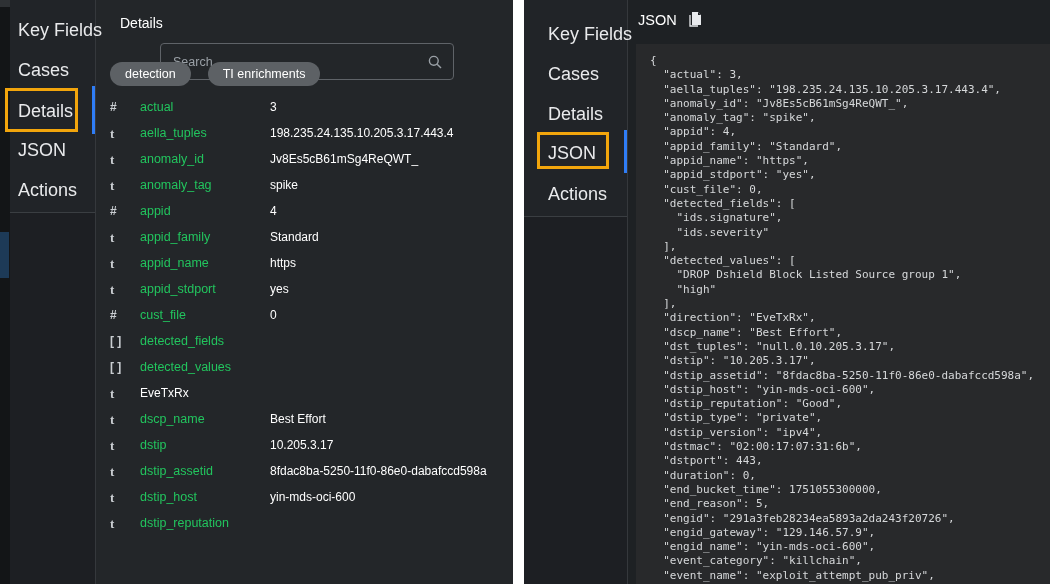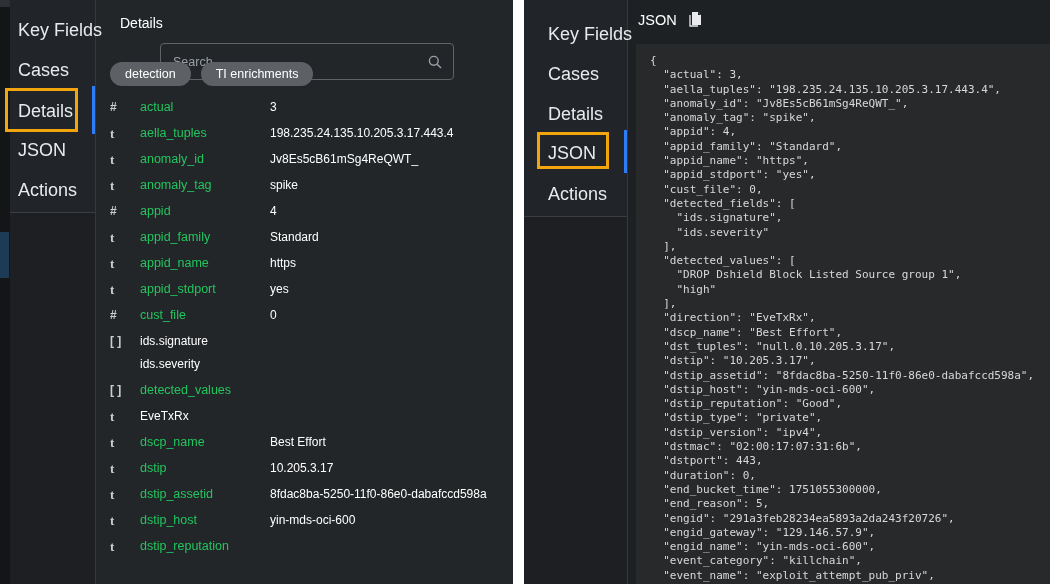--- a/index.html
+++ b/index.html
@@ -26,21 +26,21 @@
   .content-l{position:absolute;left:96px;top:0;width:417px;height:584px;}
   .details-title{position:absolute;left:24px;top:15px;font-size:14px;color:#ffffff;font-weight:500;}
   .search-box{position:absolute;left:64px;top:11px;width:294px;height:37px;border:1px solid var(--search_border,#5f6368);border-radius:4px;box-sizing:border-box;background:transparent;margin-top:32px;}
   .search-box input{
     position:absolute;left:0;top:0;width:100%;height:100%;background:transparent;border:none;outline:none;
     padding:0 30px 0 12px;box-sizing:border-box;font-family:"Liberation Sans",sans-serif;
     font-size:12.5px;color:#e8eaed;
   }
   .search-box input::placeholder{color:var(--text_muted,#9aa0a6);}
   .search-glyph{position:absolute;right:10px;top:10px;width:16px;height:16px;}
-  .pills{position:absolute;left:14px;top:62px;display:flex;gap:10px;}
+  .pills{position:absolute;left:14px;top:62px;display:flex;gap:17px;}
   .pill{
     background:var(--pill_bg,#5d6165);color:#ffffff;font-size:12.5px;
     padding:5px 15px;border-radius:15px;cursor:pointer;white-space:nowrap;
   }
   .flist{position:absolute;left:14px;top:96px;right:0;bottom:0;overflow:hidden;}
   .frow{display:flex;align-items:flex-start;line-height:23px;margin-bottom:3px;}
   .ficon{width:30px;flex:0 0 30px;color:#caced2;font-weight:bold;font-size:12px;}
   .ficon.serif{font-family:"Liberation Serif",serif;font-size:13px;}
   .fname{width:130px;flex:0 0 130px;font-size:12.5px;color:#22c55e;}
   .fval{flex:1;font-size:12px;color:#ffffff;white-space:pre-line;}
@@ -137,22 +137,21 @@
         <span class="fname">appid_stdport</span>
         <span class="fval">yes</span>
       </div>
       <div class="frow">
         <span class="ficon">#</span>
         <span class="fname">cust_file</span>
         <span class="fval">0</span>
       </div>
       <div class="frow">
         <span class="ficon">[ ]</span>
-        <span class="fval">ids.signature
-ids.severity</span>
+        <span class="fname">detected_fields</span>
       </div>
       <div class="frow">
         <span class="ficon">[ ]</span>
         <span class="fname">detected_values</span>
       </div>
       <div class="frow">
         <span class="ficon serif">t</span>
         <span class="fval">EveTxRx</span>
       </div>
       <div class="frow">

